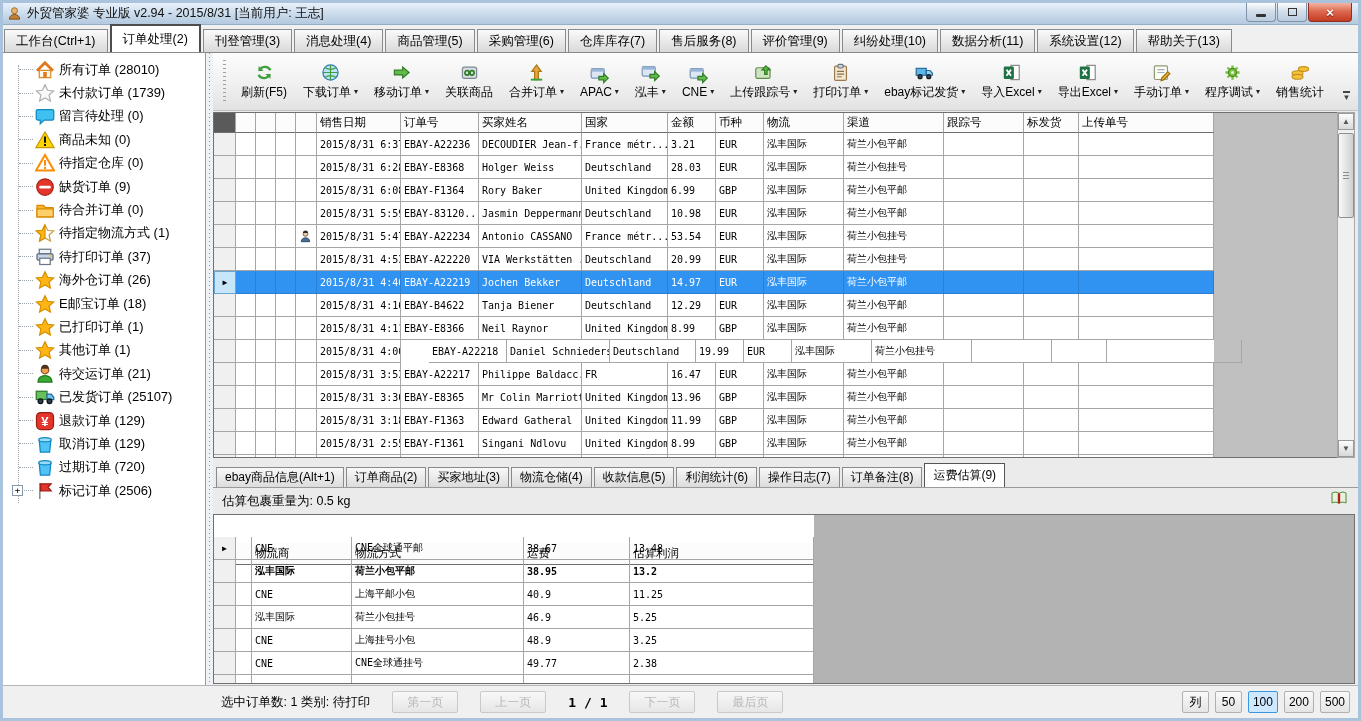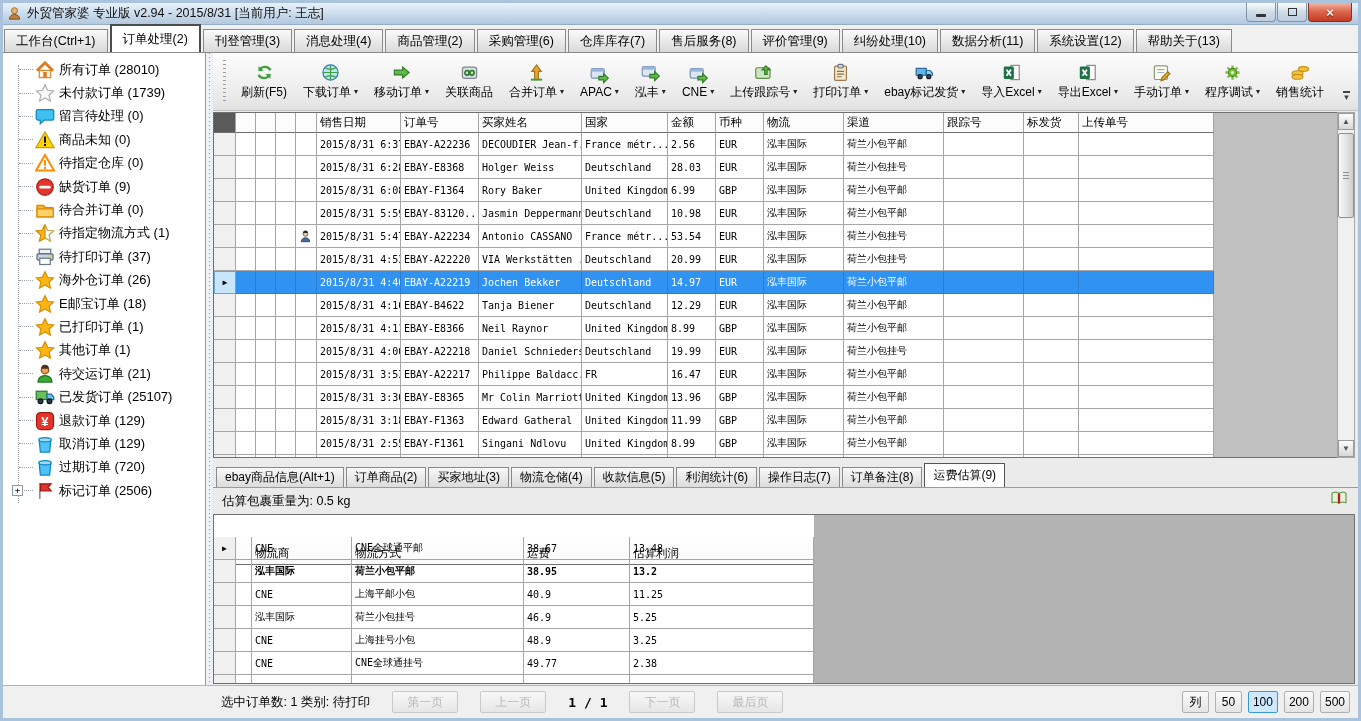--- a/index.html
+++ b/index.html
@@ -150,21 +150,21 @@
       <div class="menu-tab active">
         <span>订单处理(2)</span>
       </div>
       <div class="menu-tab">
         <span>刊登管理(3)</span>
       </div>
       <div class="menu-tab">
         <span>消息处理(4)</span>
       </div>
       <div class="menu-tab">
-        <span>商品管理(2)</span>
+        <span>商品管理(5)</span>
       </div>
       <div class="menu-tab">
         <span>采购管理(6)</span>
       </div>
       <div class="menu-tab">
         <span>仓库库存(7)</span>
       </div>
       <div class="menu-tab">
         <span>售后服务(8)</span>
       </div>
@@ -574,21 +574,21 @@
         <div class="grid-row">
           <div class="gcell selcell" style="width: 22px;"></div>
           <div class="gcell" style="width: 20px;"></div>
           <div class="gcell" style="width: 20px;"></div>
           <div class="gcell" style="width: 20px;"></div>
           <div class="gcell" style="width: 21px;"></div>
           <div class="gcell" style="width: 84px;">2015/8/31 6:37</div>
           <div class="gcell" style="width: 78px;">EBAY-A22236</div>
           <div class="gcell" style="width: 103px;">DECOUDIER Jean-f...</div>
           <div class="gcell" style="width: 86px;">France métr...</div>
-          <div class="gcell" style="width: 48px;">2.56</div>
+          <div class="gcell" style="width: 48px;">3.21</div>
           <div class="gcell" style="width: 48px;">EUR</div>
           <div class="gcell" style="width: 80px;">泓丰国际</div>
           <div class="gcell" style="width: 100px;">荷兰小包平邮</div>
           <div class="gcell" style="width: 80px;"></div>
           <div class="gcell" style="width: 55px;"></div>
           <div class="gcell" style="width: 135px;"></div>
         </div>
         <div class="grid-row">
           <div class="gcell selcell" style="width: 22px;"></div>
           <div class="gcell" style="width: 20px;"></div>
@@ -741,21 +741,21 @@
           <div class="gcell" style="width: 55px;"></div>
           <div class="gcell" style="width: 135px;"></div>
         </div>
         <div class="grid-row">
           <div class="gcell selcell" style="width: 22px;"></div>
           <div class="gcell" style="width: 20px;"></div>
           <div class="gcell" style="width: 20px;"></div>
           <div class="gcell" style="width: 20px;"></div>
           <div class="gcell" style="width: 21px;"></div>
           <div class="gcell" style="width: 84px;">2015/8/31 4:00</div>
-          <div class="gcell" style="width: 78px;">EBAY-A22218</div>
+          <div class="gcell" style="width: 78px; margin-left: 28px;">EBAY-A22218</div>
           <div class="gcell" style="width: 103px;">Daniel Schnieders</div>
           <div class="gcell" style="width: 86px;">Deutschland</div>
           <div class="gcell" style="width: 48px;">19.99</div>
           <div class="gcell" style="width: 48px;">EUR</div>
           <div class="gcell" style="width: 80px;">泓丰国际</div>
           <div class="gcell" style="width: 100px;">荷兰小包挂号</div>
           <div class="gcell" style="width: 80px;"></div>
           <div class="gcell" style="width: 55px;"></div>
           <div class="gcell" style="width: 135px;"></div>
         </div>

